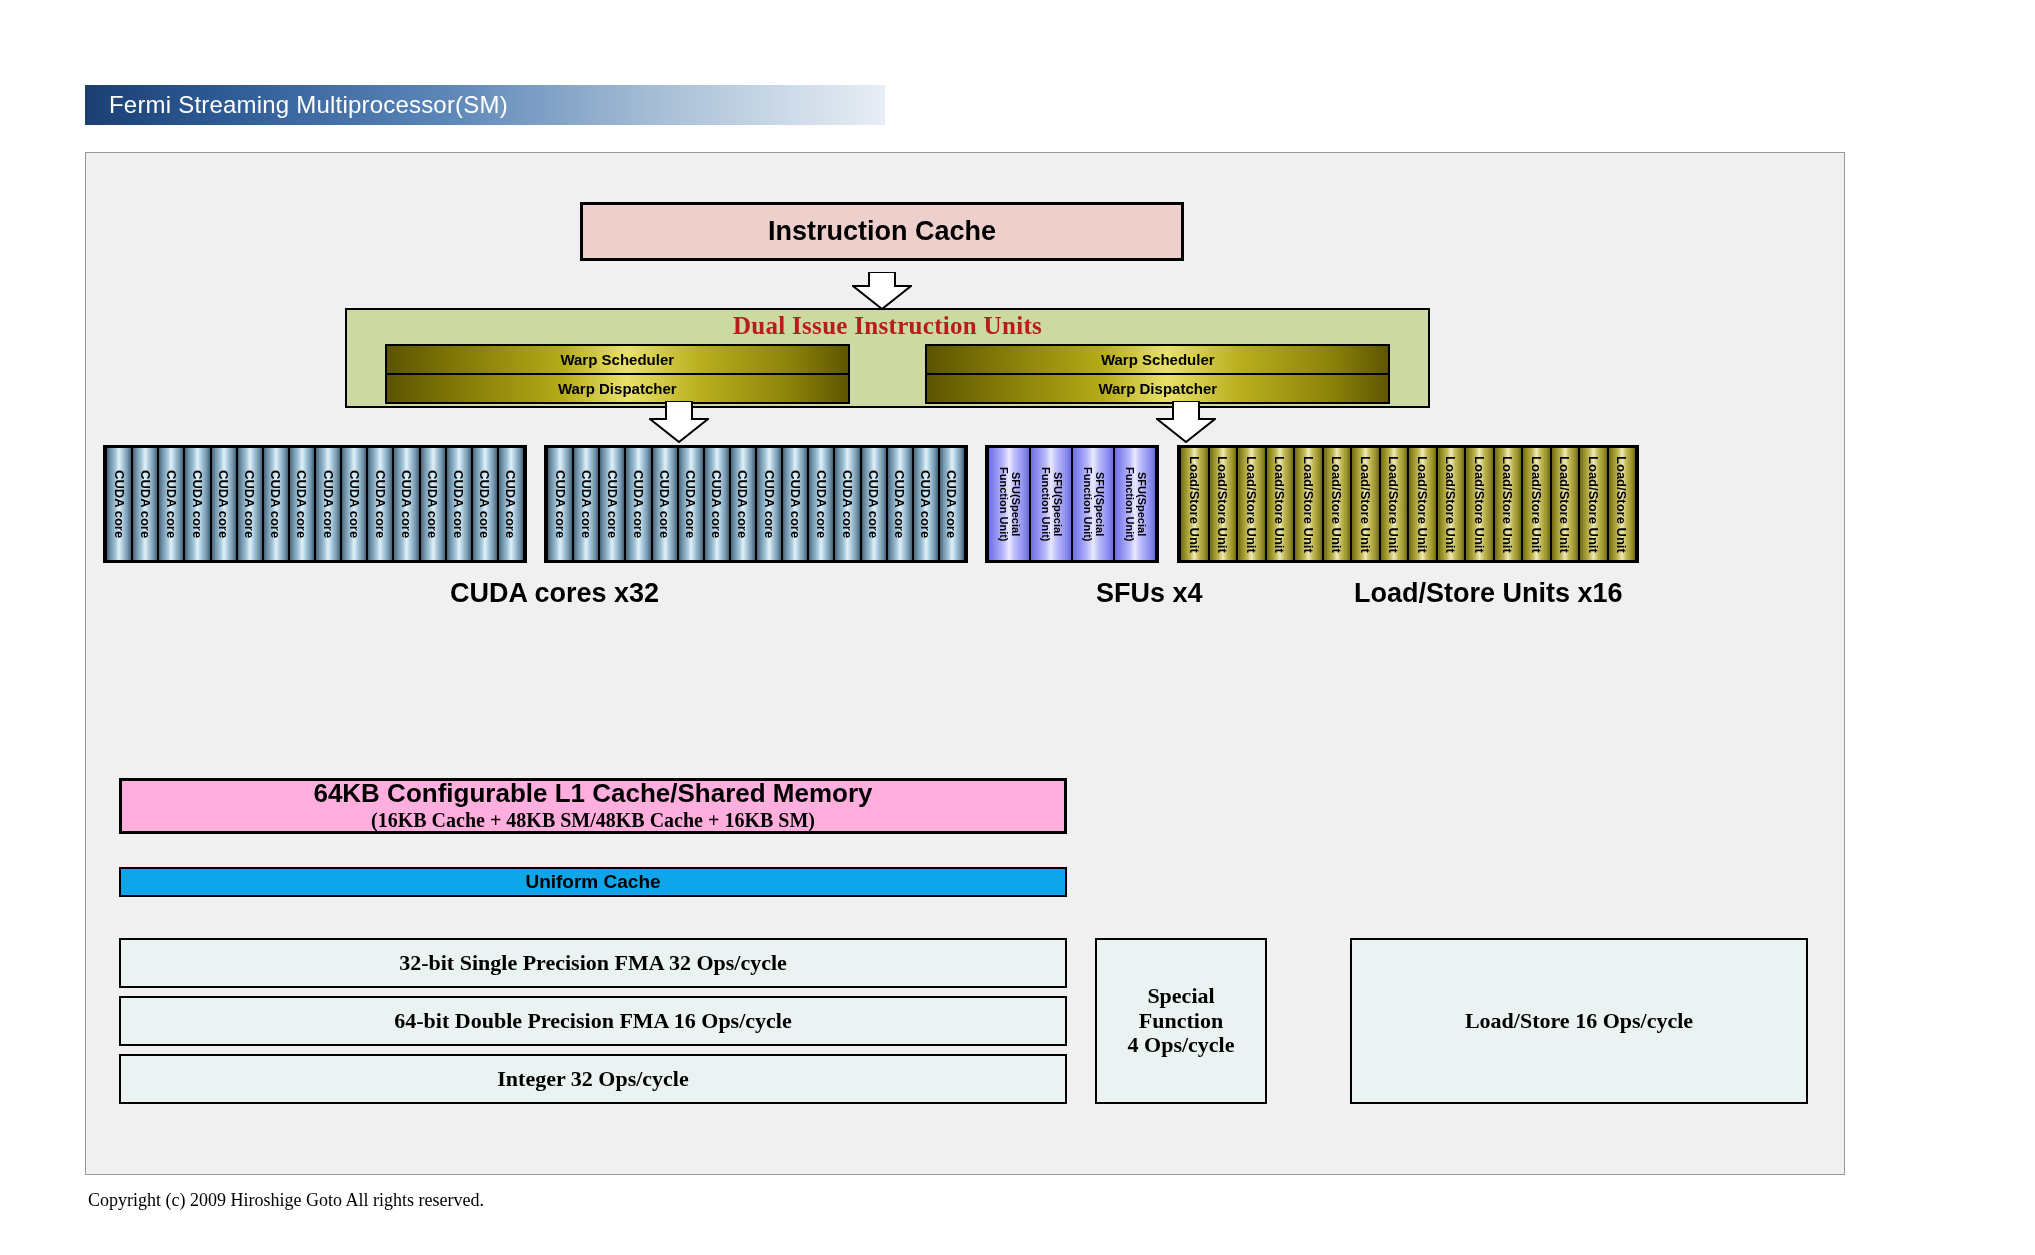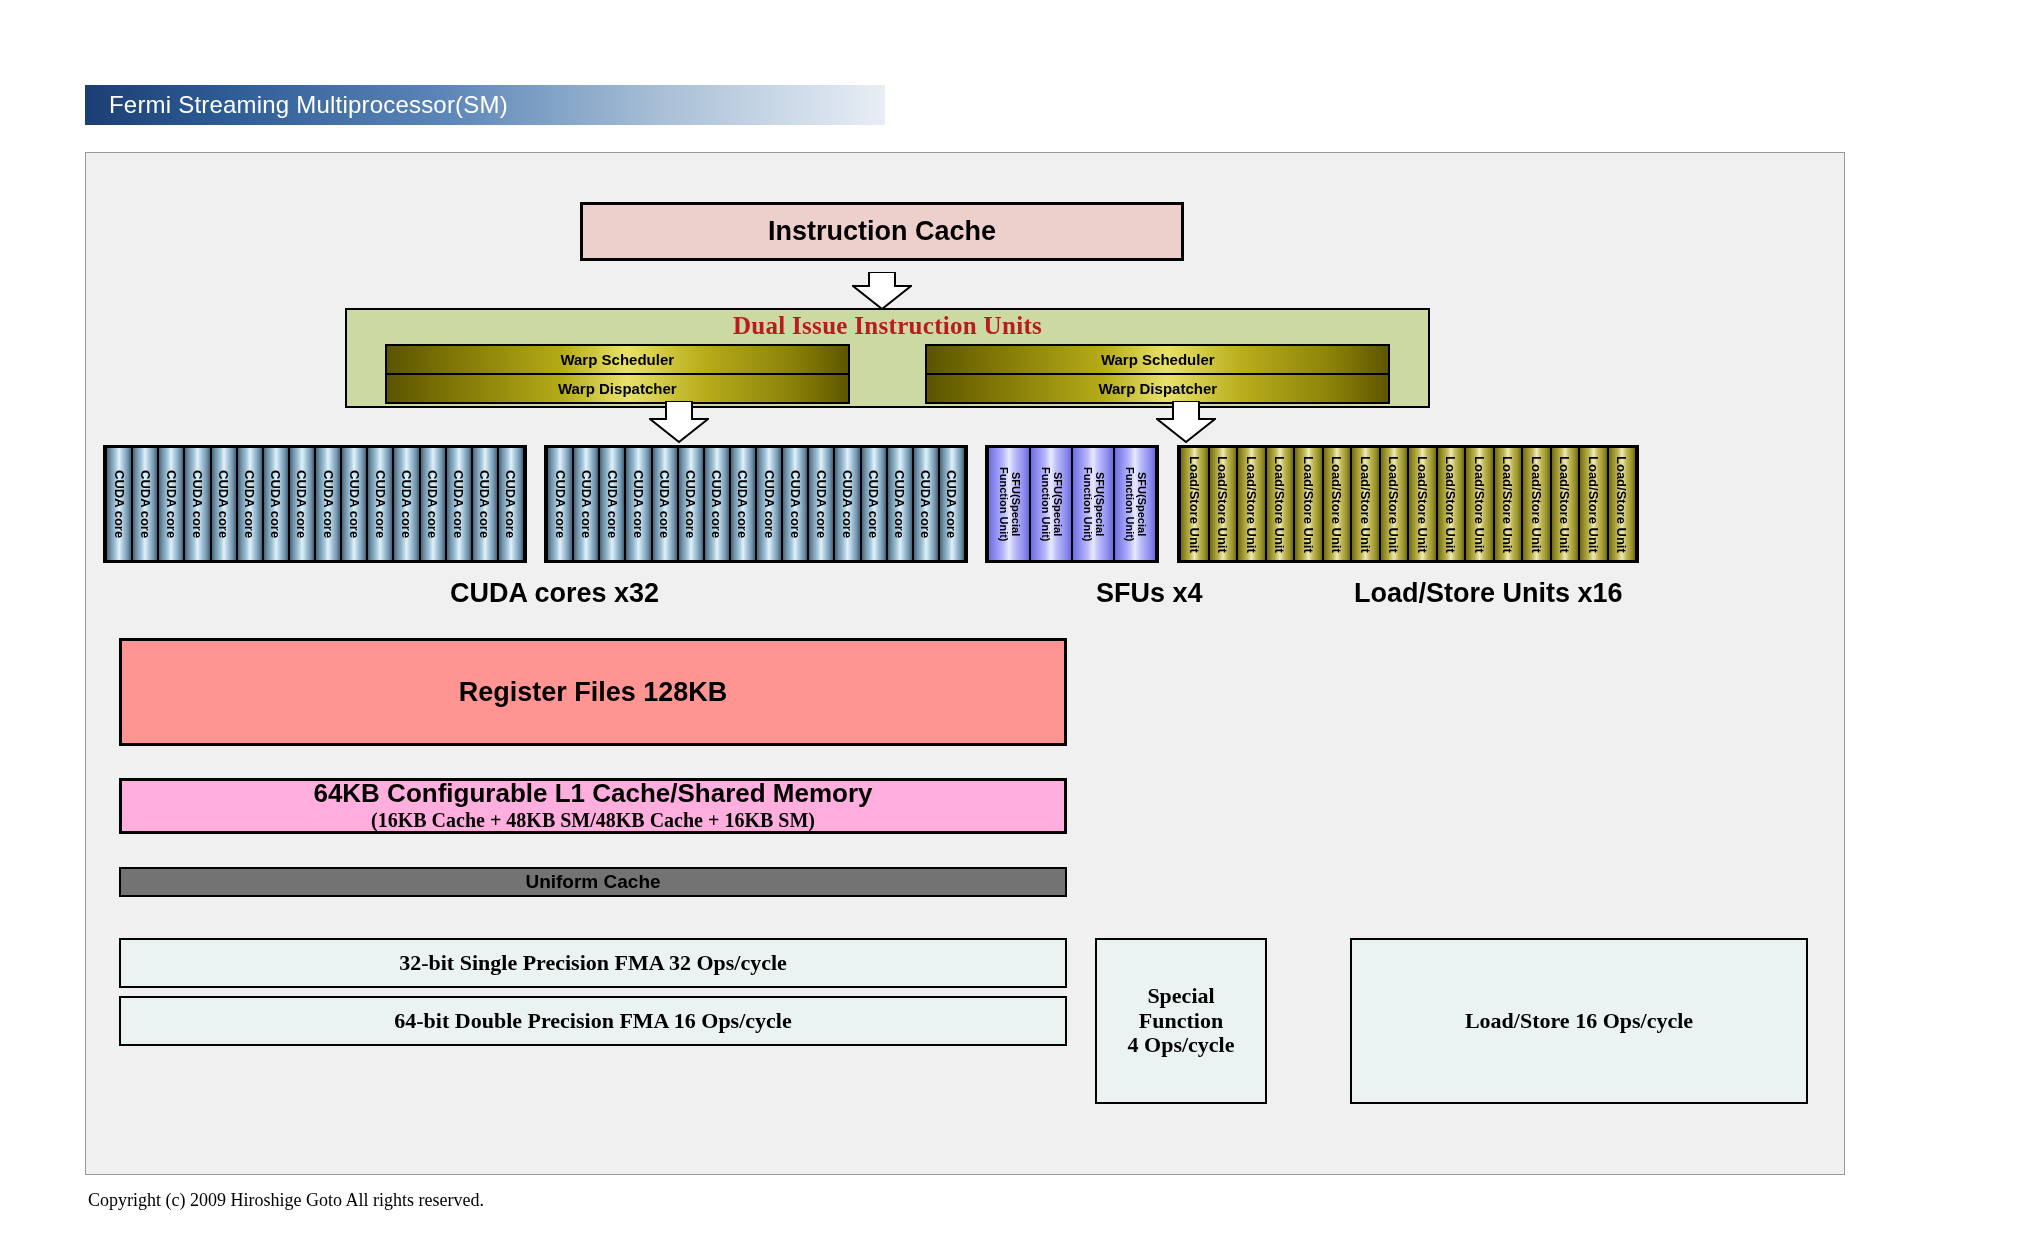--- a/index.html
+++ b/index.html
@@ -99,21 +99,21 @@
   #l1-cache{
     left:33px;top:625px;width:948px;height:56px;background:#ffaede;
   }
   #l1-cache .l1-main{font-size:26px;font-weight:700;line-height:1.05;}
   #l1-cache .l1-sub{
     font-family:"Liberation Serif",serif;font-size:20px;font-weight:700;margin-top:1px;
   }
 
   
   #uniform-cache{
-    left:33px;top:714px;width:948px;height:30px;background:#737373;border:2px solid #000;
+    left:33px;top:714px;width:948px;height:30px;background:#0ea5e9;border:2px solid #000;
   }
   #uniform-cache .lbl{font-size:19px;font-weight:700;}
 
   
   .ops{background:#eaf2f2;border:2px solid #000;}
   .ops .lbl{font-family:"Liberation Serif",serif;font-size:22px;font-weight:700;line-height:1.12;text-align:center;}
   #ops-fma32{left:33px;top:785px;width:948px;height:50px;}
   #ops-fma64{left:33px;top:843px;width:948px;height:50px;}
   #ops-int{left:33px;top:901px;width:948px;height:50px;}
   #ops-sfu{left:1009px;top:785px;width:172px;height:166px;justify-content:center;}
@@ -334,38 +334,38 @@
       </div>
       <div class="cell">
         <span class="vtxt">Load/Store Unit</span>
       </div>
     </div>
 
   <div class="caption" id="caption-cuda">CUDA cores x32</div>
   <div class="caption" id="caption-sfu">SFUs x4</div>
   <div class="caption" id="caption-lsu">Load/Store Units x16</div>
 
-  <div class="bx" id="register-files">
-    <span class="lbl">Register Files 128KB</span>
-  </div>
 
   <div class="bx" id="l1-cache">
     <span class="l1-main">64KB Configurable L1 Cache/Shared Memory</span>
     <span class="l1-sub">(16KB Cache + 48KB SM/48KB Cache + 16KB SM)</span>
   </div>
 
   <div class="bx" id="uniform-cache">
     <span class="lbl">Uniform Cache</span>
   </div>
 
   <div class="bx ops" id="ops-fma32">
     <span class="lbl">32-bit Single Precision FMA 32 Ops/cycle</span>
   </div>
   <div class="bx ops" id="ops-fma64">
     <span class="lbl">64-bit Double Precision FMA 16 Ops/cycle</span>
+  </div>
+  <div class="bx ops" id="ops-int">
+    <span class="lbl">Integer 32 Ops/cycle</span>
   </div>
   <div class="bx ops" id="ops-sfu">
     <span class="lbl" style="white-space:pre-line;">Special
 Function
 4 Ops/cycle</span>
   </div>
   <div class="bx ops" id="ops-lsu">
     <span class="lbl">Load/Store 16 Ops/cycle</span>
   </div>
 

